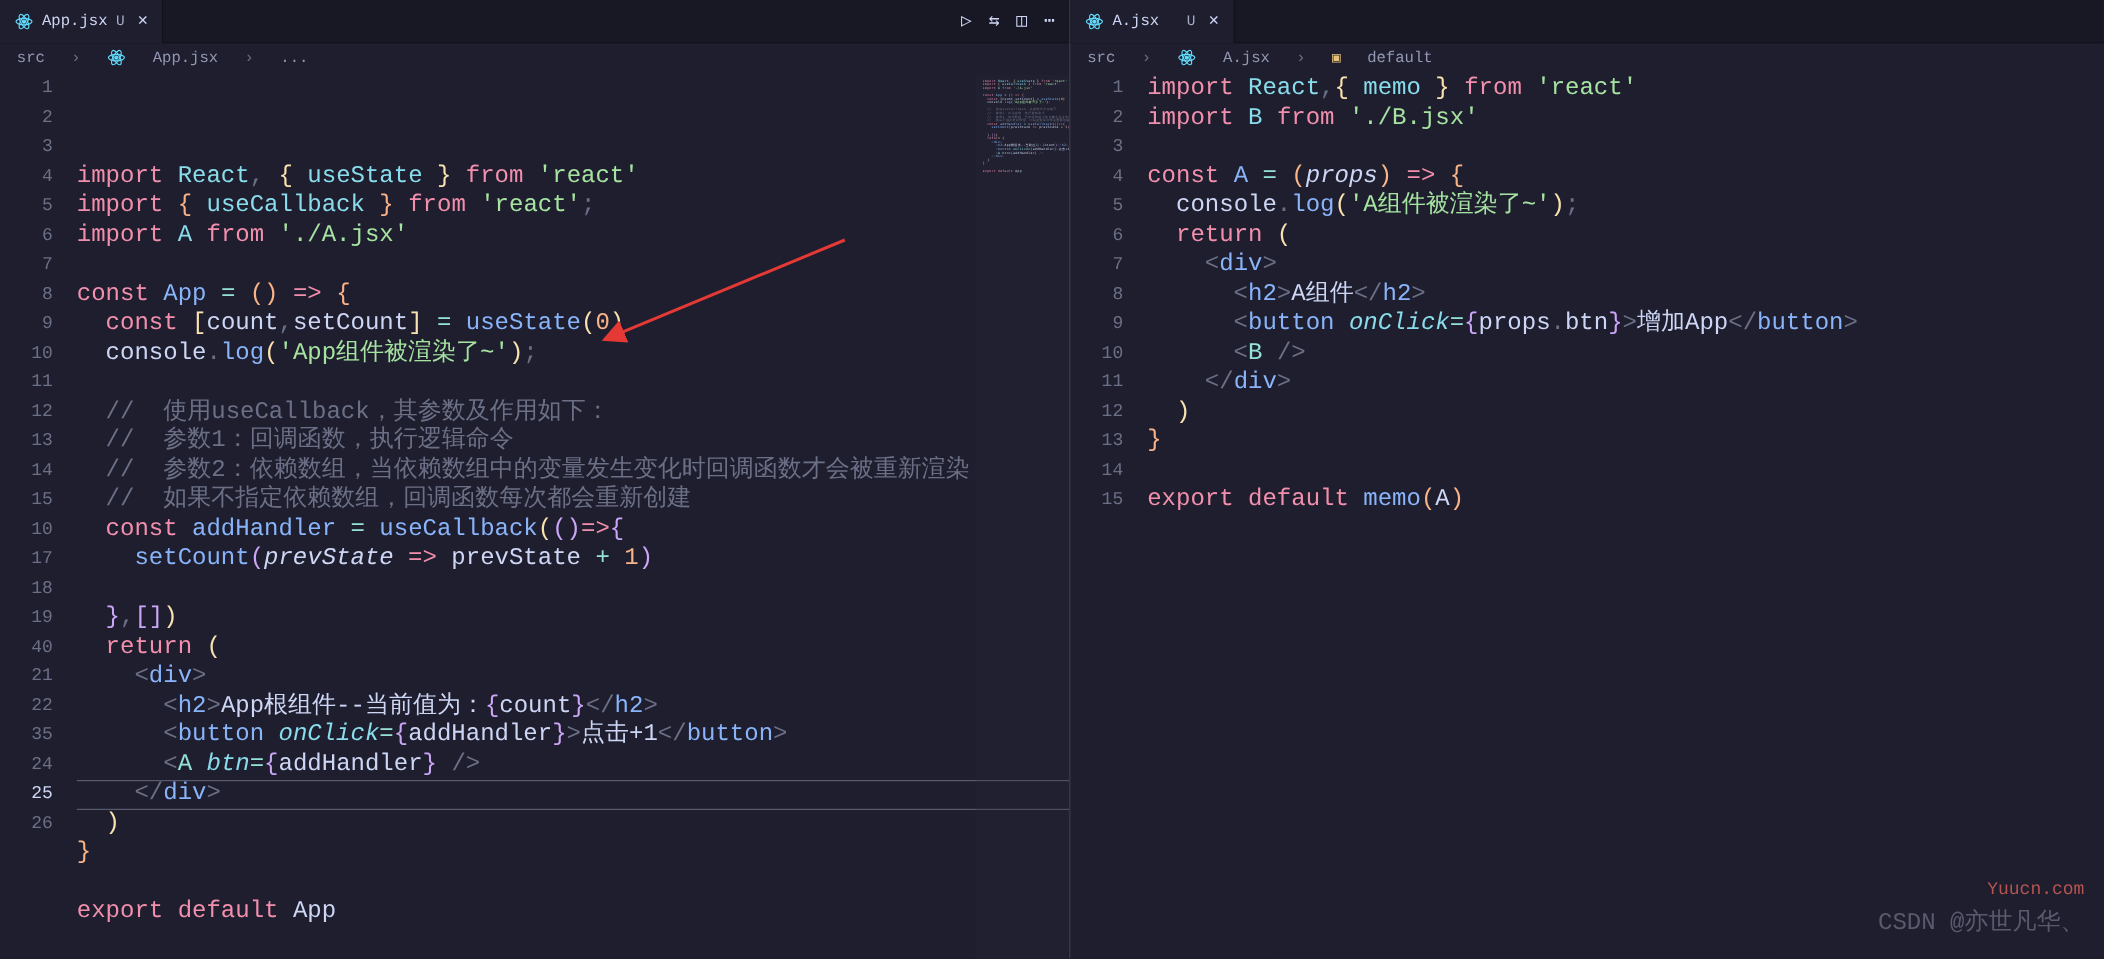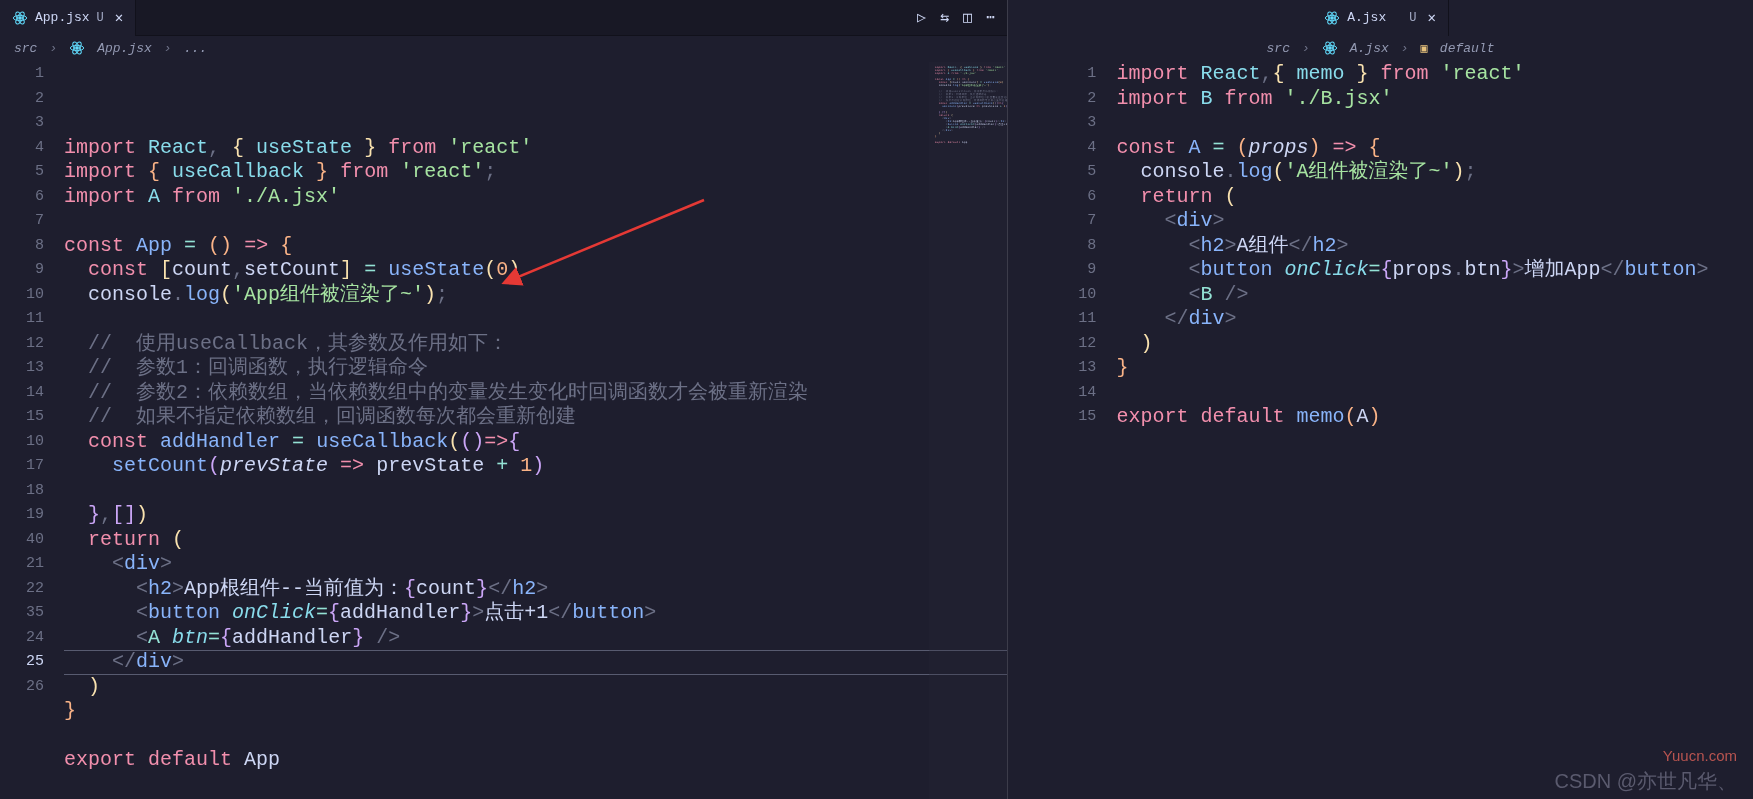--- a/index.html
+++ b/index.html
@@ -1,27 +1,27 @@
 <!DOCTYPE html>
 <html><head>
 <meta charset="utf-8">
 <style>
 * { margin:0; padding:0; box-sizing:border-box; }
 body { background:#1e1e2e; color:#cdd6f4; font-family:Consolas,'Courier New',monospace; font-size:15px; width:1753px; height:799px; overflow:hidden; display:flex; }
 .pane { display:flex; flex-direction:column; overflow:hidden; position:relative; }
-.pane-left { width:1008px; border-right:1px solid #3c3c4a; }
-.pane-right { flex:1;align-items:center; }
+.pane-left { width:892px; border-right:1px solid #3c3c4a; }
+.pane-right { flex:1; }
 .tabbar { display:flex; align-items:center; background:#181825; height:36px; border-bottom:1px solid #11111b; }
 .tab { display:flex; align-items:center; gap:7px; padding:0 12px; height:36px; background:#1e1e2e; border-right:1px solid #11111b; font-size:13px; color:#cdd6f4; cursor:pointer; }
 .tab .react-icon { color:#61dafb; }
 .tab .status { color:#a6adc8; font-size:12px; }
 .tab .close { color:#cdd6f4; font-size:14px; margin-left:4px; }
 .toolbar { margin-left:auto; display:flex; gap:14px; padding-right:12px; color:#cdd6f4; }
 .toolbar span { cursor:pointer; font-size:15px; }
-.breadcrumb { display:flex; align-items:center; gap:12px; padding:4px 14px 6px 14px; font-size:13px; color:#9399b2; height:26px;font-style:italic; }
+.breadcrumb { display:flex; align-items:center; gap:22px; padding:4px 14px 6px 14px; font-size:13px; color:#9399b2; height:26px; }
 .breadcrumb .sep { color:#6c7086; }
 .breadcrumb .react-icon { color:#61dafb; font-size:12px; }
 .breadcrumb .sym-icon { color:#e5c07b; font-size:12px; }
 .editor { display:flex; flex:1; overflow:hidden; position:relative; }
 .gutter { width:64px; text-align:right; color:#6c7086; padding-right:20px; font-size:15px; line-height:24.5px; user-select:none; }
 .gutter .cur { color:#cdd6f4; }
 .code { flex:1; font-size:20px; line-height:24.5px; white-space:pre; position:relative; }
 .minimap { position:absolute; top:0; right:0; width:78px; height:100%; background:rgba(40,40,55,.25); font-size:2.5px; line-height:3px; color:#888; overflow:hidden; padding:4px 6px; letter-spacing:.3px; }
 .minimap .mini-line { white-space:pre; font-family:monospace; }
 .c-pink { color:#f28fad; }
@@ -30,21 +30,21 @@
 .c-yellow { color:#f9e2af; }
 .c-orange { color:#fab387; }
 .c-green { color:#a6e3a1; }
 .c-teal { color:#94e2d5; }
 .c-purple { color:#cba6f7; }
 .c-gray { color:#6c7086; }
 .c-white { color:#cdd6f4; }
 .c-italic { font-style:italic; }
 .arrow { position:absolute; z-index:5; pointer-events:none; }
 .react-icon svg { width:16px; height:16px; display:block; }
-.watermark { position:absolute; right:16px; bottom:4px; text-align:right; font-family:Liberation Sans, sans-serif; }
+.watermark { position:absolute; right:16px; bottom:18px; text-align:right; font-family:Liberation Mono, monospace; }
 .watermark .w1 { color:#b85450; font-size:15px; font-weight:500; }
 .watermark .w2 { color:#5a5a6e; font-size:20px; margin-top:4px; }
 .cursor-line{ position:absolute; left:0; width:100%; height:24.5px; border-top:1px solid #585b70; border-bottom:1px solid #585b70; pointer-events:none;}
 </style>
 </head>
 <body>
 
 <div class="pane pane-left">
   <div class="tabbar">
     <div class="tab">

